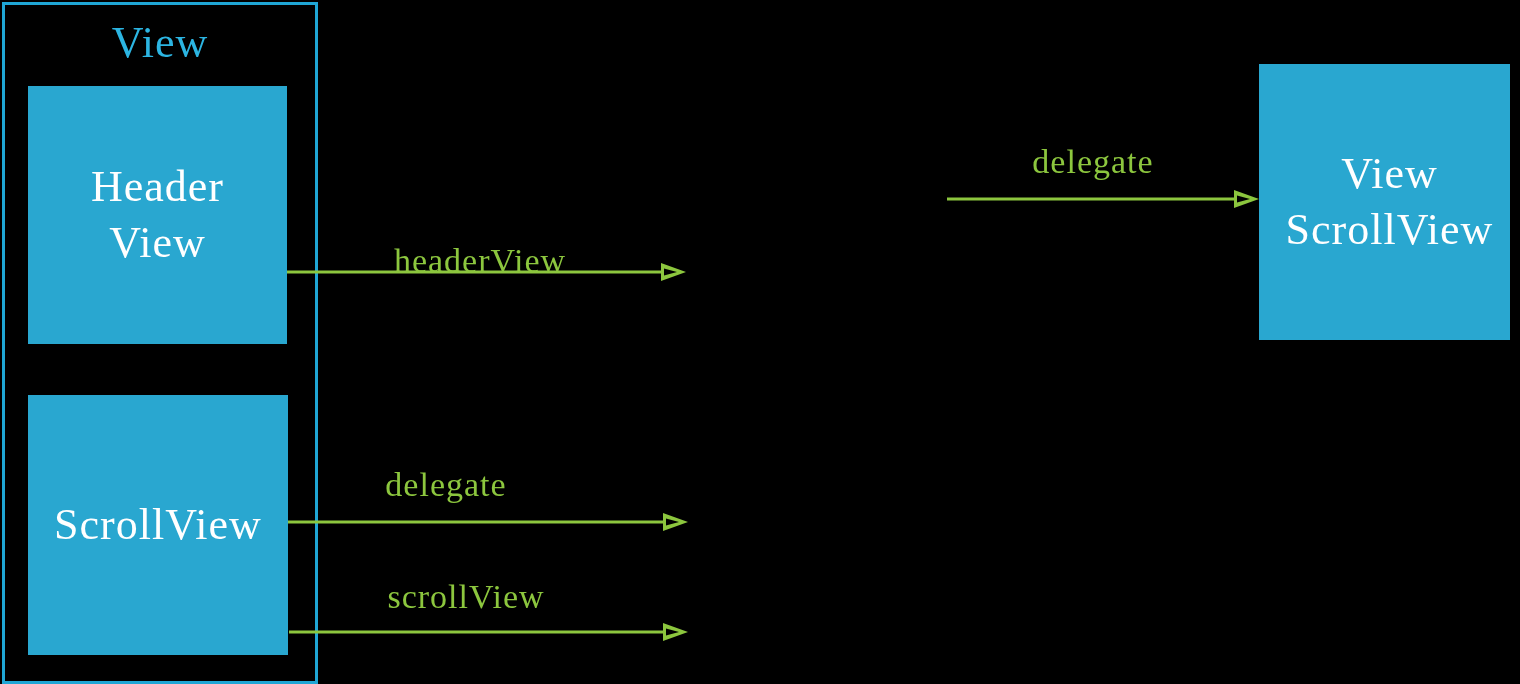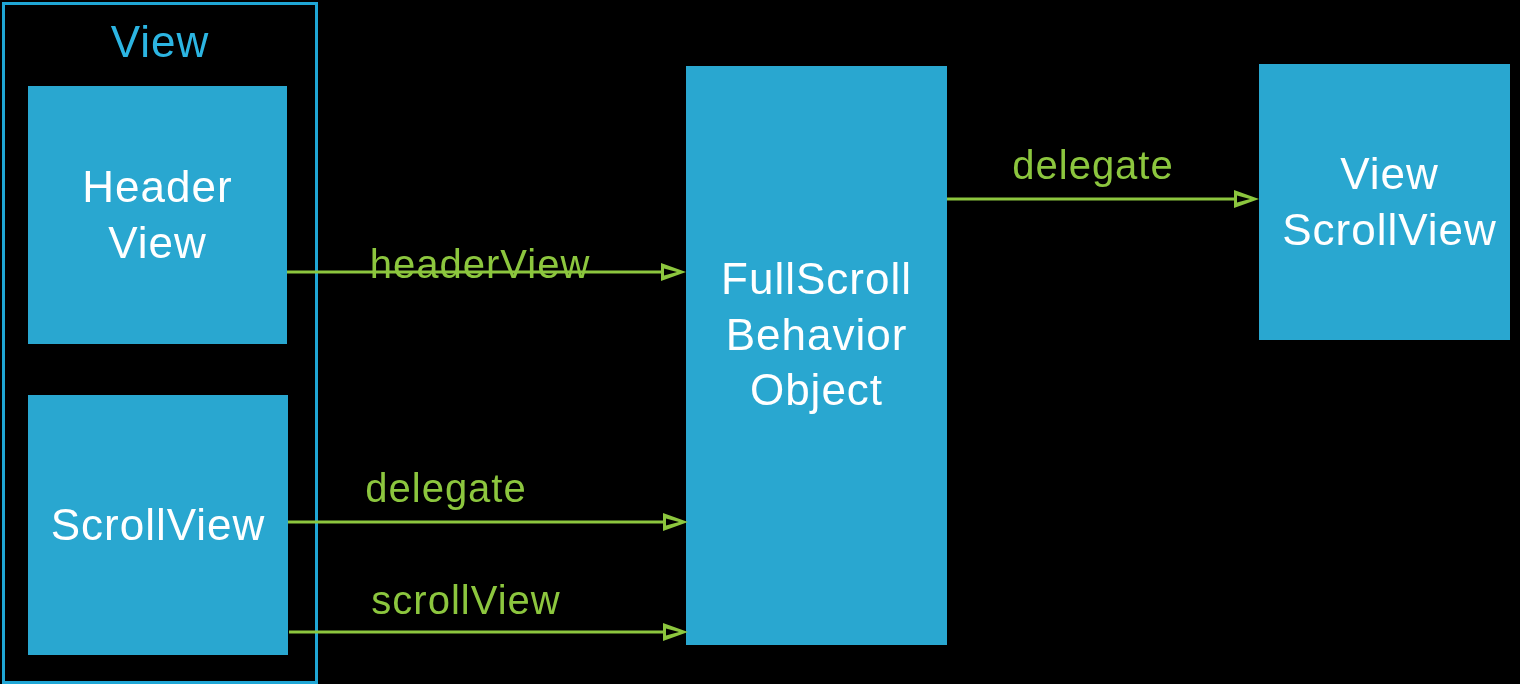--- a/index.html
+++ b/index.html
@@ -11,21 +11,21 @@
     --arrow_green: #8CC63E;
   }
   * { margin: 0; padding: 0; box-sizing: border-box; }
   html, body { background: var(--background); }
   .canvas {
     position: relative;
     width: 1510px;
     height: 684px;
     background: var(--background);
     overflow: hidden;
-    font-family: Liberation Sans, sans-serif;
+    font-family: Liberation Serif, serif;
     font-weight: 300;
     padding-left: 20px;
   }
   
   .view-group {
     position: absolute;
     left: 2px; top: 2px;
     width: 316px; height: 682px;
     border: 3px solid var(--container_border);
   }
@@ -70,21 +70,21 @@
   }
   .arrows-layer line { stroke: var(--arrow_green); stroke-width: 3; }
   .head-outer { fill: var(--arrow_green); }
   .head-inner { fill: var(--background); }
   
   .arrow-label {
     position: absolute;
     width: 300px;
     text-align: center;
     color: var(--arrow_green);
-    font-size: 40px;
+    font-size: 34px;
     font-weight: 200;
     letter-spacing: 1px;
   }
   .l-headerview     { left: 330px; top: 218px; margin-top: 24px; }
   .l-delegate-left  { left: 296px; top: 466px; }
   .l-scrollview     { left: 316px; top: 578px; }
   .l-delegate-right { left: 943px; top: 143px; }
 </style>
 </head>
 <body>
@@ -101,27 +101,20 @@
       <span>View</span>
     </div>
   </div>
 
   <div class="node n-scroll">
     <div class="node-label">
       <span>ScrollView</span>
     </div>
   </div>
 
-  <div class="node n-fullscroll">
-    <div class="node-label">
-      <span>FullScroll</span>
-      <span>Behavior</span>
-      <span>Object</span>
-    </div>
-  </div>
 
   <div class="node n-viewcontroller">
     <div class="node-label">
       <span>View</span>
       <span>ScrollView</span>
     </div>
   </div>
 
   <svg class="arrows-layer" viewBox="0 0 1520 684" xmlns="http://www.w3.org/2000/svg">
     <g>

